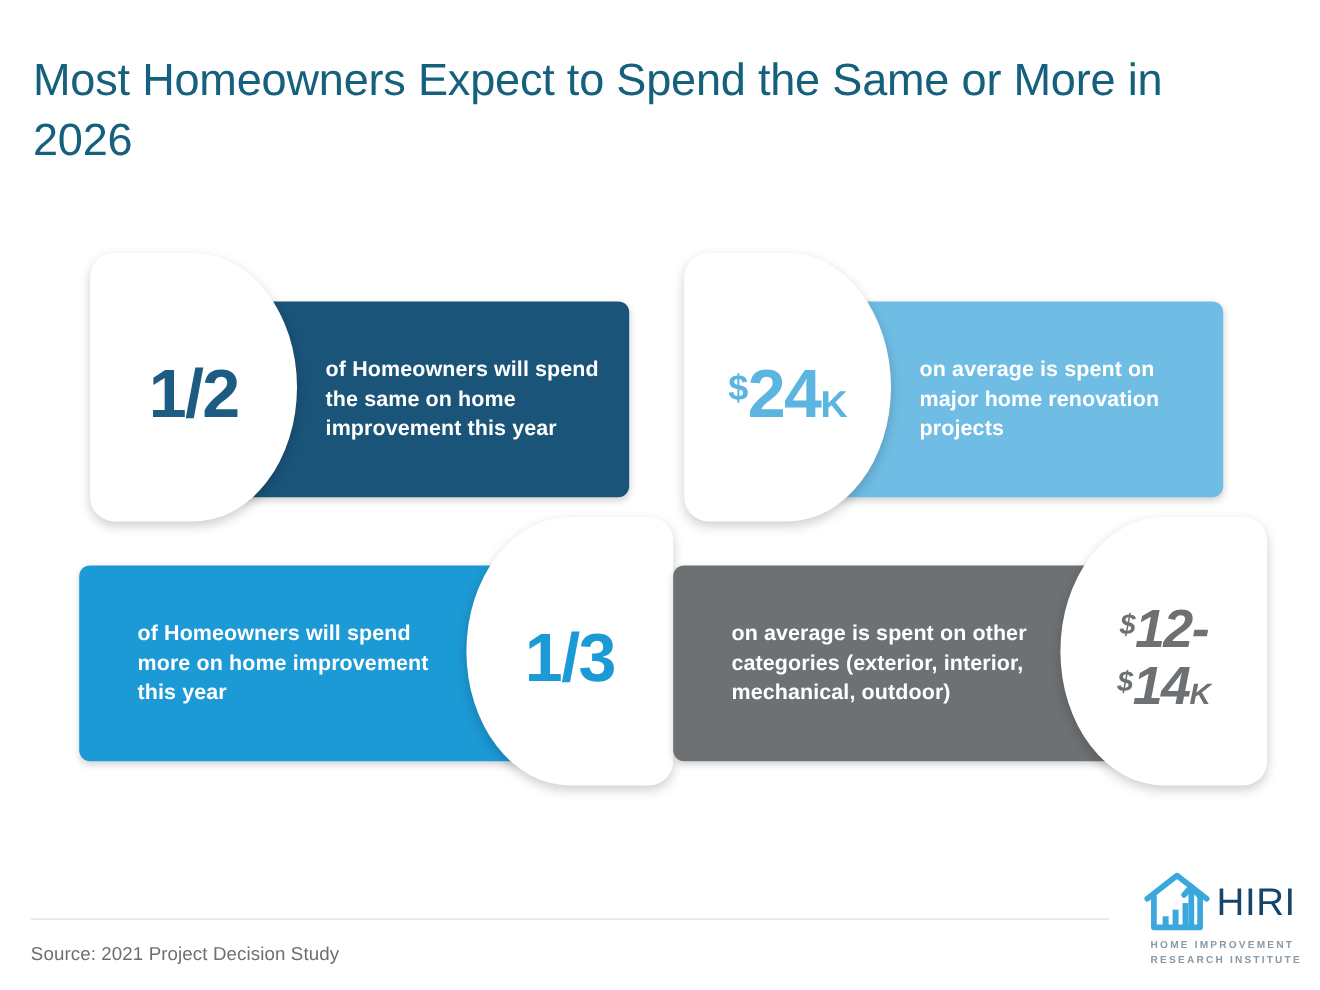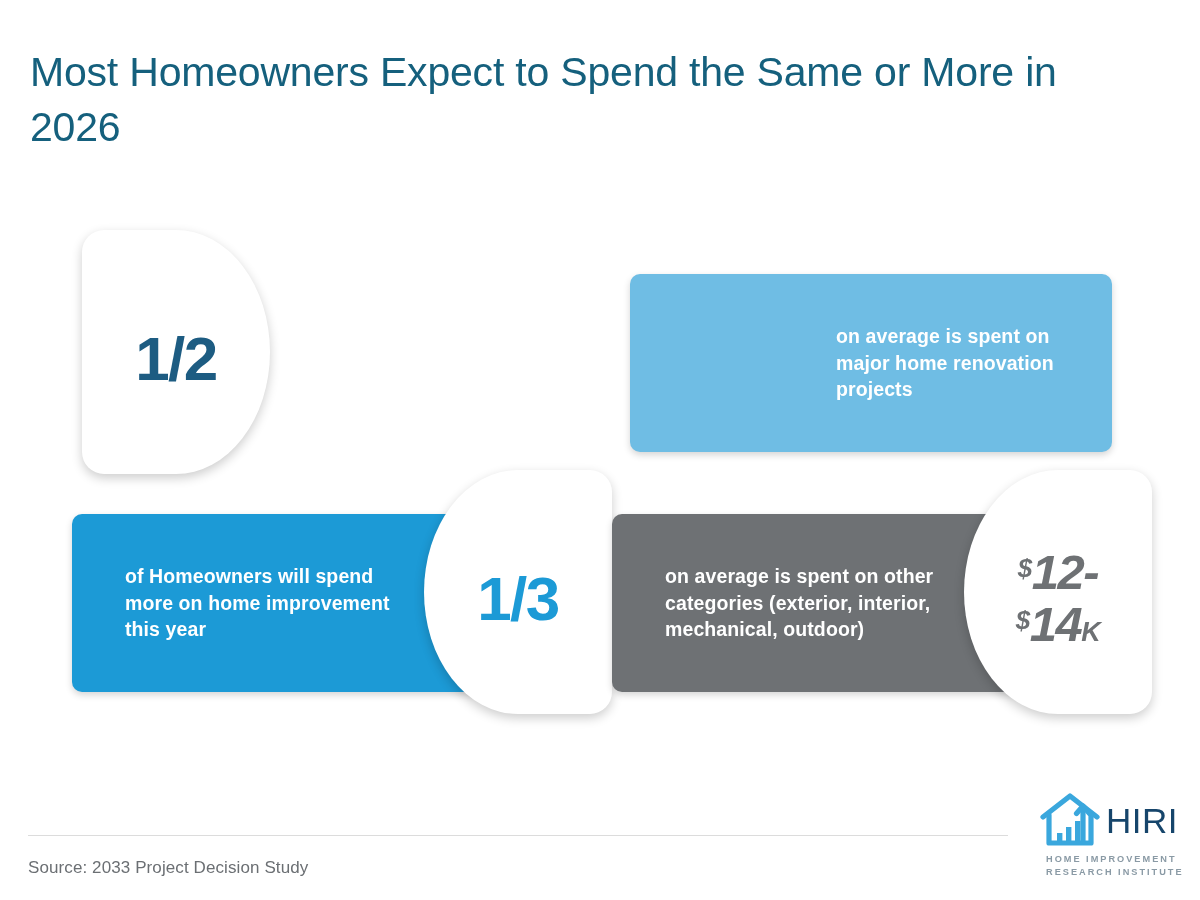--- a/index.html
+++ b/index.html
@@ -193,20 +193,23 @@
 </head>
 <body>
 
 <h1 id="page-title">Most Homeowners Expect to Spend the Same or More in 2026</h1>
 
 <div id="stats">
 
   <div class="col" id="col-left">
 
     <div class="stat-card row-top t-navy layout-left">
+      <div class="bar">
+        <div class="bar-text">of Homeowners will spend the same on home improvement this year</div>
+      </div>
       <div class="circle">
         <div class="circle-value">
           <span class="num">1/2</span>
         </div>
       </div>
     </div>
 
     <div class="stat-card row-bottom t-blue layout-right">
       <div class="bar">
         <div class="bar-text">of Homeowners will spend more on home improvement this year</div>
@@ -218,40 +221,45 @@
       </div>
     </div>
 
   </div>
 
   <div class="col" id="col-right">
 
     <div class="stat-card row-top t-sky layout-left">
       <div class="bar">
         <div class="bar-text">on average is spent on major home renovation projects</div>
+      </div>
+      <div class="circle">
+        <div class="circle-value">
+          <span class="cur">$</span><span class="num">24</span><span class="unit">K</span>
+        </div>
       </div>
     </div>
 
     <div class="stat-card row-bottom t-gray layout-right">
       <div class="bar">
         <div class="bar-text">on average is spent on other categories (exterior, interior, mechanical, outdoor)</div>
       </div>
       <div class="circle">
         <div class="circle-value two-line">
           <span class="ln"><span class="cur">$</span><span class="num">12-</span></span>
           <span class="ln"><span class="cur">$</span><span class="num">14</span><span class="unit">K</span></span>
         </div>
       </div>
     </div>
 
   </div>
 </div>
 
 <div id="divider"></div>
-<div id="source">Source: 2033 Project Decision Study</div>
+<div id="source">Source: 2021 Project Decision Study</div>
 
 <div id="logo">
   <div id="logo-row">
     <span>
       <svg id="logo-mark" viewBox="0 0 62 56" xmlns="http://www.w3.org/2000/svg" aria-hidden="true">
 
         <path d="M3 25 L30 4 L57 25" fill="none" stroke="#3aa7dd" stroke-width="5.2" stroke-linecap="round" stroke-linejoin="round"></path>
         <path d="M9 23 L9 51 L51 51 L51 23" fill="none" stroke="#3aa7dd" stroke-width="5.2" stroke-linecap="round" stroke-linejoin="round"></path>
 
         <rect x="17" y="41" width="5.4" height="8" fill="#3aa7dd"></rect>

